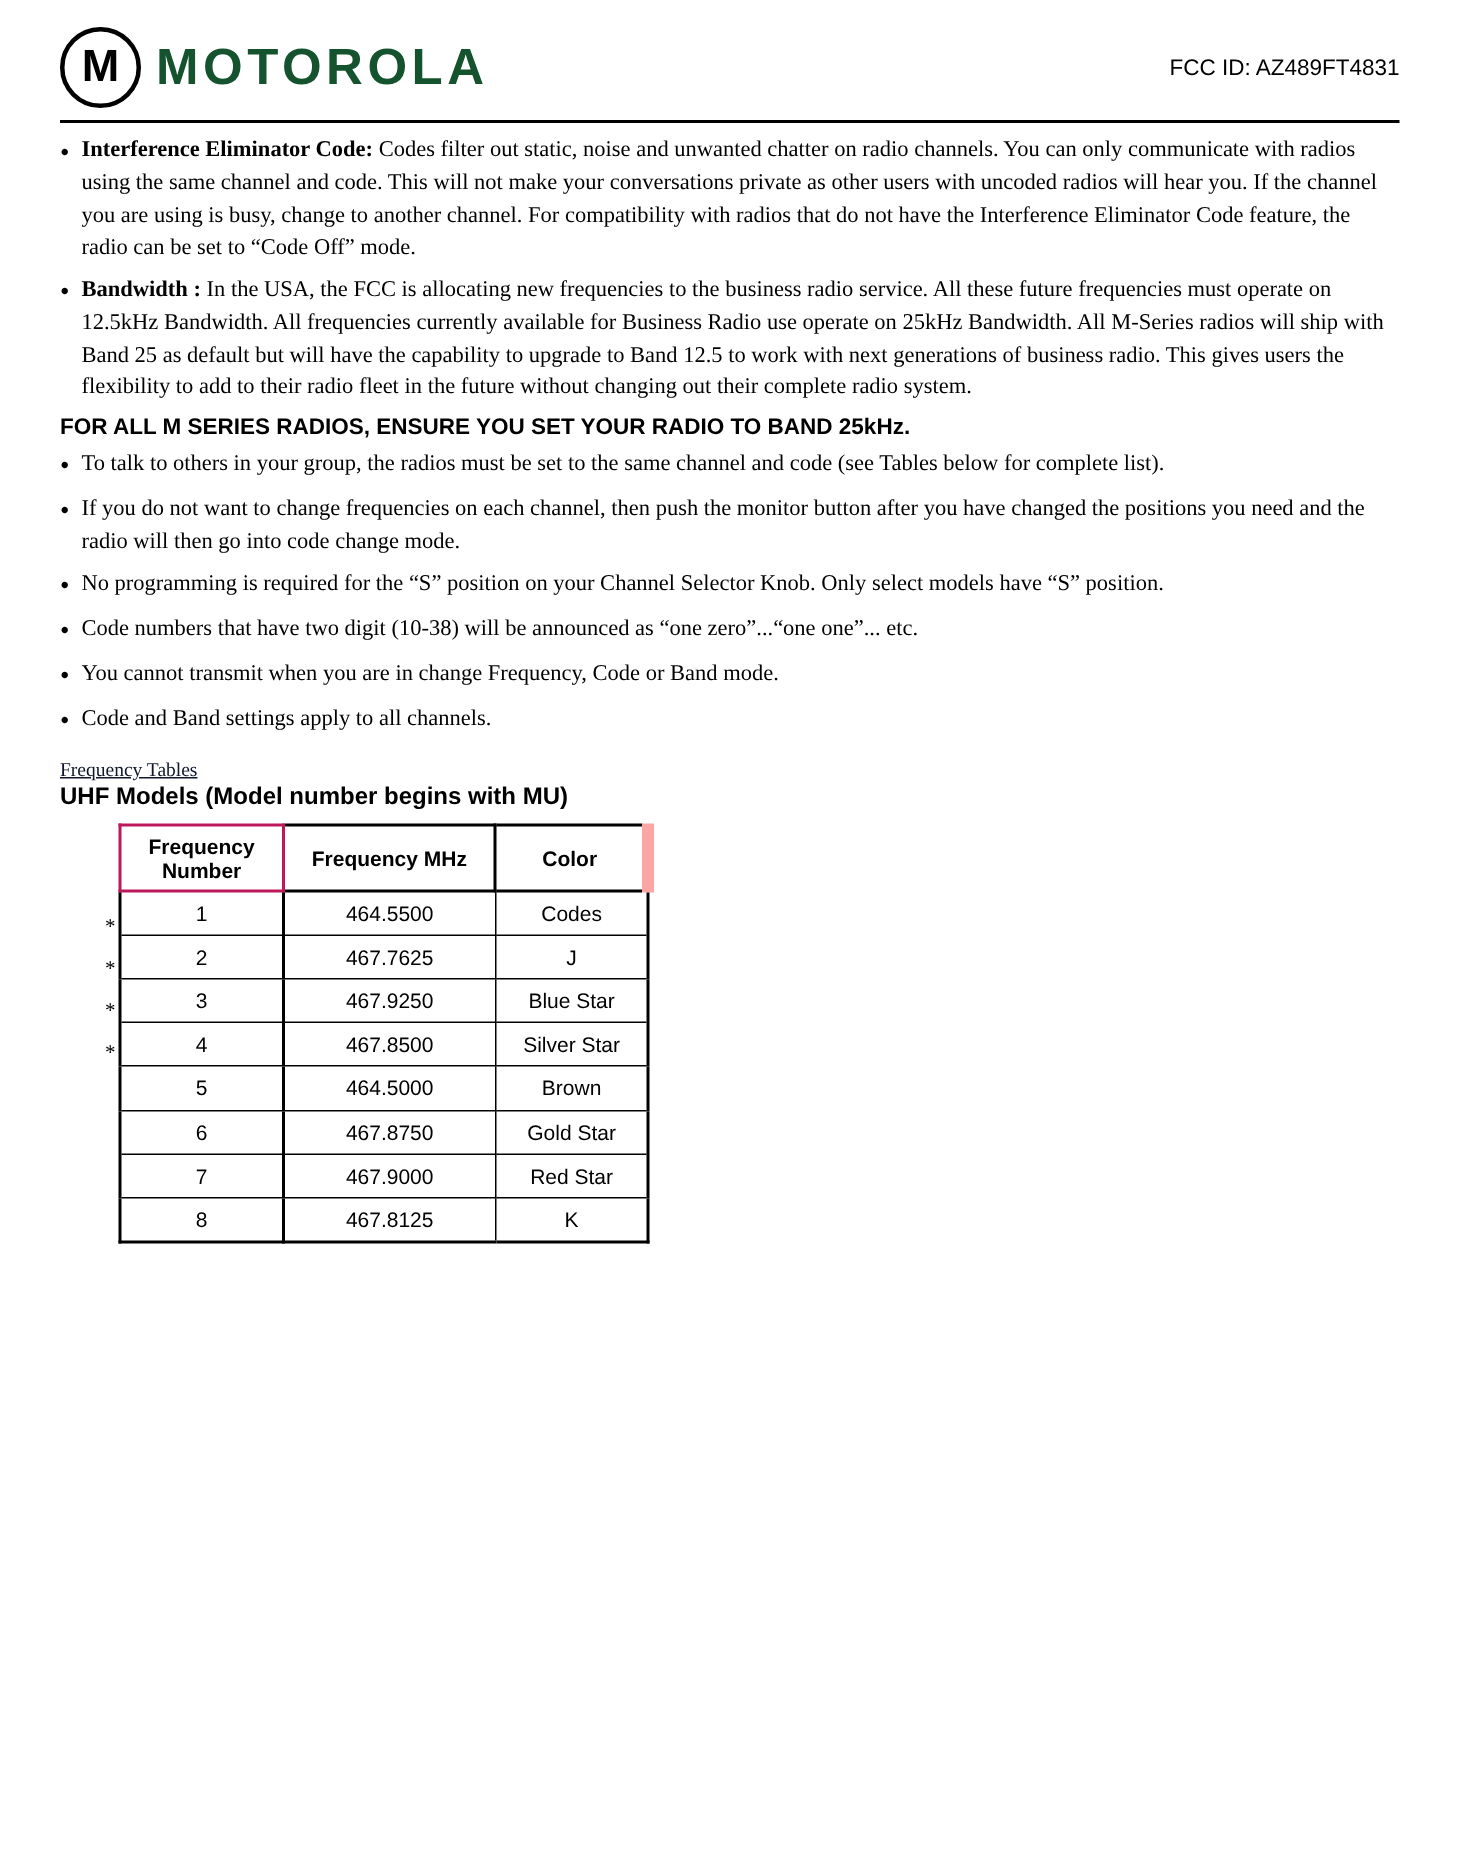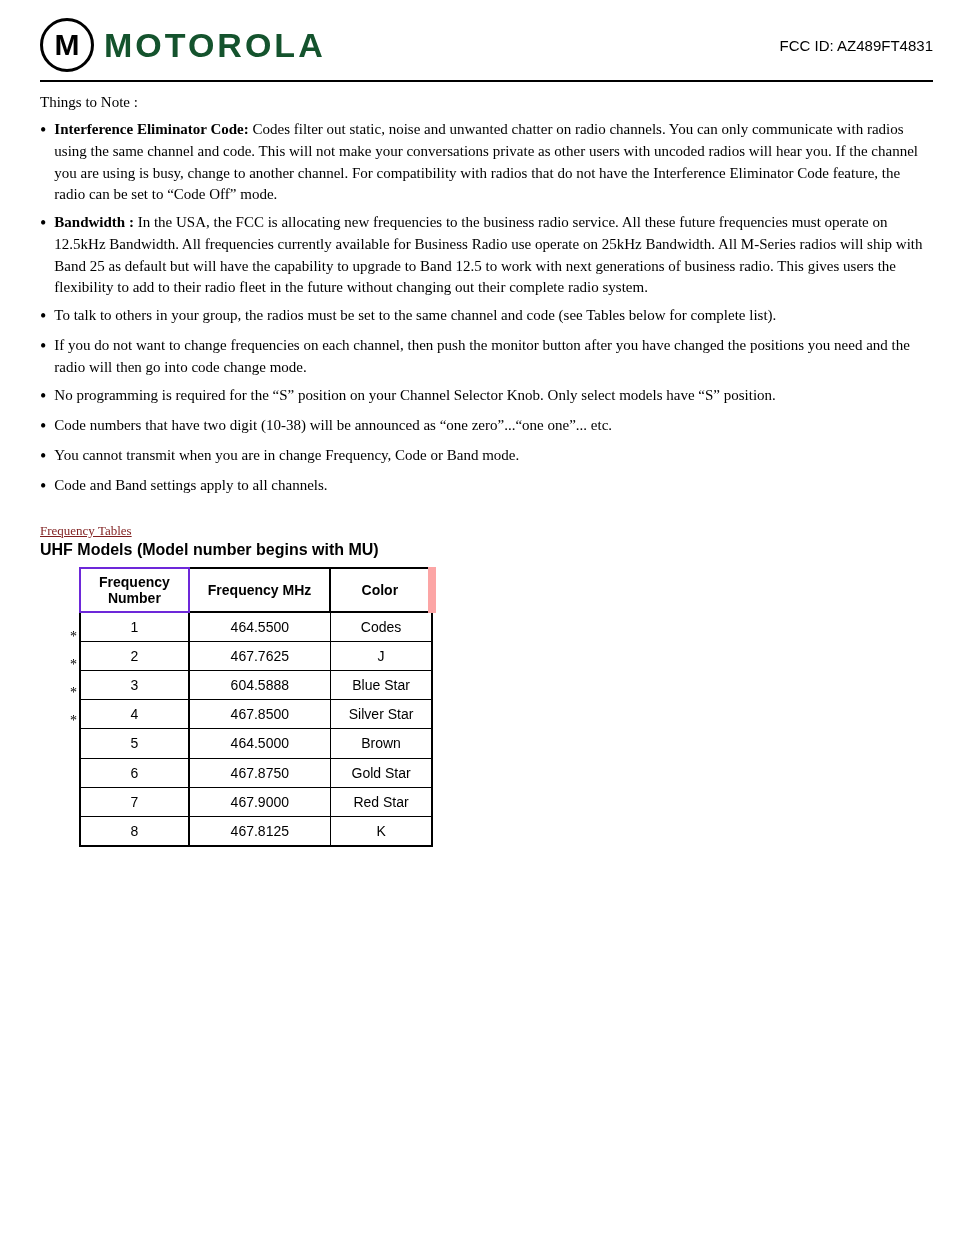--- a/index.html
+++ b/index.html
@@ -93,22 +93,22 @@
     }
     .all-caps-bold {
       font-weight: bold;
       font-family: Arial, sans-serif;
       font-size: 15px;
       margin: 6px 0;
     }
     
     .freq-tables-label {
       font-size: 13px;
-      color: #7f1d1d;
-      margin-top: 24px;
+      color: #0f172a;
+      margin-top: 12px;
       margin-bottom: 2px;
       text-decoration: underline;
     }
     .uhf-title {
       font-size: 16px;
       font-weight: bold;
       margin-bottom: 8px;
       font-family: Arial, sans-serif;
     }
     
@@ -141,21 +141,21 @@
       background: #fff;
       font-size: 14px;
     }
     table.freq-table td {
       border: 1px solid #000;
       padding: 3px 18px;
       text-align: center;
       font-size: 14px;
     }
     table.freq-table th:first-child {
-      border: 2px solid #6d28d9;
+      border: 2px solid #be185d;
     }
     table.freq-table tbody tr td:first-child {
       border-left: 2px solid #000;
       border-right: 2px solid #000;
     }
     table.freq-table tbody tr:last-child td {
       border-bottom: 2px solid #000;
     }
     table.freq-table thead tr th:last-child {
       border-right: 8px solid #fca5a5;
@@ -170,37 +170,37 @@
 <div class="page">
 
   <div class="header">
     <div class="logo-area">
       <div class="motorola-circle"></div>
       <div class="motorola-text">MOTOROLA</div>
     </div>
     <div class="fcc-id">FCC ID: AZ489FT4831</div>
   </div>
 
-  <div class="things-note">Things to Note :</div>
 
   <ul class="bullet-list">
     <li>
       <span class="bullet-dot">•</span>
       <span class="bullet-content">
         <span class="bold-underline">Interference Eliminator Code:</span><span>  Codes filter out static, noise and unwanted chatter on radio channels. You can only communicate with radios using the same channel and code. This will not make your conversations private as other users with uncoded radios will hear you. If the channel you are using is busy, change to another channel. For compatibility with radios that do not have the Interference Eliminator Code feature, the radio can be set to “Code Off” mode.</span>
       </span>
     </li>
     <li>
       <span class="bullet-dot">•</span>
       <span class="bullet-content">
         <span class="bold-underline">Bandwidth :</span><span> In the USA, the FCC is allocating new frequencies to the business radio service.  All these future frequencies must operate on 12.5kHz Bandwidth. All frequencies currently available for Business Radio use operate on 25kHz Bandwidth.  All M-Series radios will ship with Band 25 as default but will have the capability to upgrade to Band 12.5  to work with next generations of business radio.  This gives users the flexibility to add to their radio fleet in the future without changing out their complete radio system.</span>
       </span>
     </li>
   </ul>
 
+  <div class="all-caps-bold">FOR ALL M SERIES RADIOS, ENSURE YOU SET YOUR RADIO TO BAND 25kHz.</div>
 
   <ul class="bullet-list">
     <li>
       <span class="bullet-dot">•</span>
       <span class="bullet-content">To talk to others in your group, the radios must be set to the same channel and code (see Tables  below for complete list).</span>
     </li>
     <li>
       <span class="bullet-dot">•</span>
       <span class="bullet-content">If you do not want to change frequencies on each channel, then push the monitor button after you have changed the positions you need and the radio will then go into code change mode.</span>
     </li>
@@ -253,21 +253,21 @@
             <td>464.5500</td>
             <td>Codes</td>
           </tr>
           <tr>
             <td>2</td>
             <td>467.7625</td>
             <td>J</td>
           </tr>
           <tr>
             <td>3</td>
-            <td>604.5888</td>
+            <td>467.9250</td>
             <td>Blue Star</td>
           </tr>
           <tr>
             <td>4</td>
             <td>467.8500</td>
             <td>Silver Star</td>
           </tr>
           <tr>
             <td>5</td>
             <td>464.5000</td>

